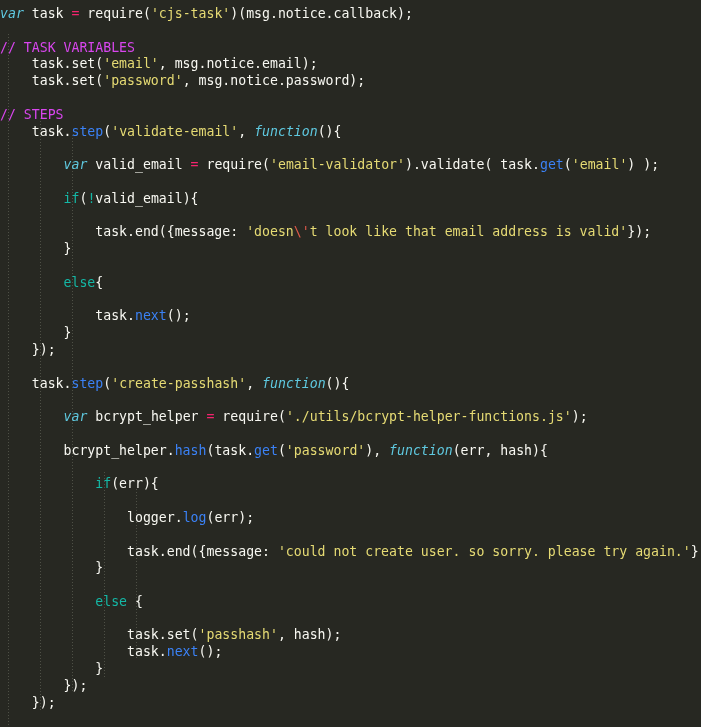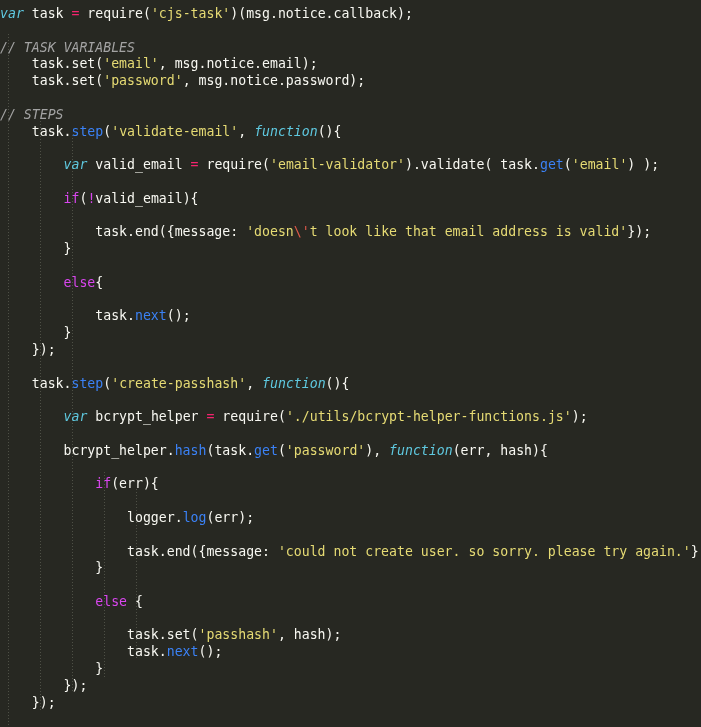--- a/index.html
+++ b/index.html
@@ -46,22 +46,22 @@
     line-height: 16.8px;
     tab-size: 4;
   }
   .ln {
     display: block;
     height: 16.8px;
     white-space: pre;
   }
   
   .t-plain   { color: #f8f8f2; }
-  .t-comment { color: #a3a3a3; font-style: italic; }
-  .t-keyword { color: #d946ef; }          
+  .t-comment { color: #d946ef; }
+  .t-keyword { color: #14b8a6; }          
   .t-storage { color: #5fc9e0; font-style: italic; }  
   .t-string  { color: #e6db74; }
   .t-escape  { color: #e05a4a; }
   .t-method  { color: #3b82f6; }          
   .t-op      { color: #f4246e; }
 </style>
 </head>
 <body>
 
 <div id="editor">

